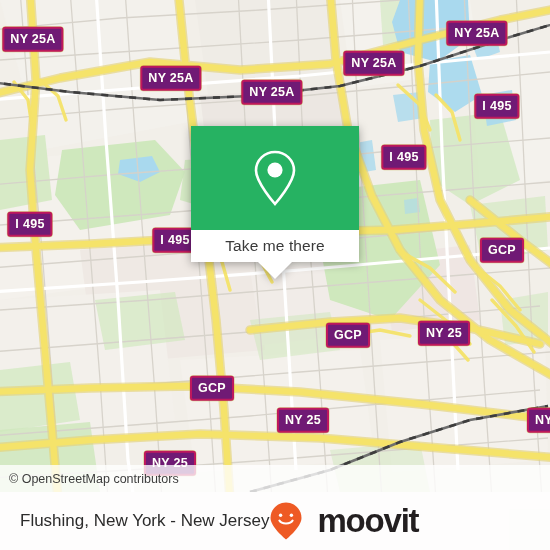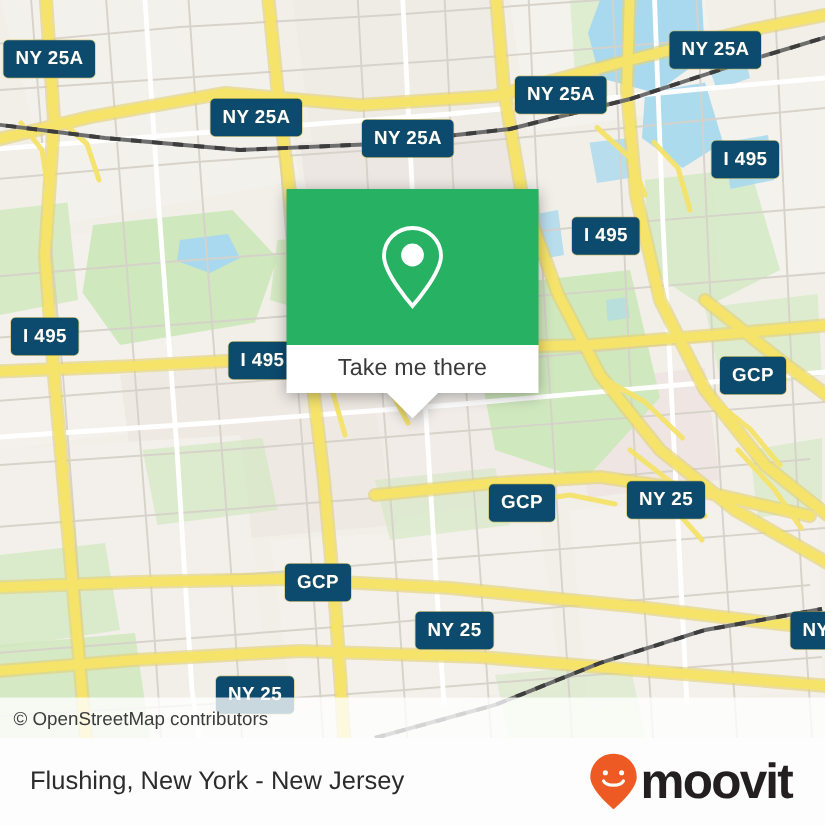--- a/index.html
+++ b/index.html
@@ -30,22 +30,22 @@
   #map svg {
     position: absolute;
     left: 0; top: 0;
     display: block;
   }
 
   
   .shield {
     position: absolute;
     transform: translate(-50%, -50%);
-    background: #0c4a6e;
-    border: 2px solid #0c4a6e;
+    background: #701a75;
+    border: 2px solid #be185d;
     border-radius: 3px;
     color: #ffffff;
     font-family: "Liberation Sans", sans-serif;
     font-weight: bold;
     font-size: 12.5px;
     line-height: 1;
     padding: 3.5px 6px 4.5px 6px;
     white-space: nowrap;
     letter-spacing: 0.3px;
     text-shadow: 0 0 1px rgba(160,140,0,.25);
@@ -114,41 +114,41 @@
   
   #footer {
     position: absolute;
     left: 0;
     top: 492px;
     width: 550px;
     height: 58px;
     background: rgba(255,255,255,0.88);
     display: flex;
     align-items: center;
-    justify-content: space-between;
+    justify-content: flex-start;
     overflow: hidden;
   }
   #footer-title {
     color: #2c2c2c;
     font-size: 17px;
     padding-left: 20px;
     white-space: nowrap;
     font-family: "Liberation Sans", sans-serif;
   }
   #brand {
     display: flex;
     align-items: center;
     padding-right: 22px;
   }
   #brand-word {
     color: #231f20;
     font-size: 33px;
     font-weight: bold;
     letter-spacing: -1.2px;
-    margin-left: 1px;
+    margin-left: 14px;
     font-family: "Liberation Sans", sans-serif;
   }
 </style>
 </head>
 <body>
 
 <div id="app">
 
   <div id="map">
     <svg width="550" height="492" viewBox="0 0 550 492" xmlns="http://www.w3.org/2000/svg">

